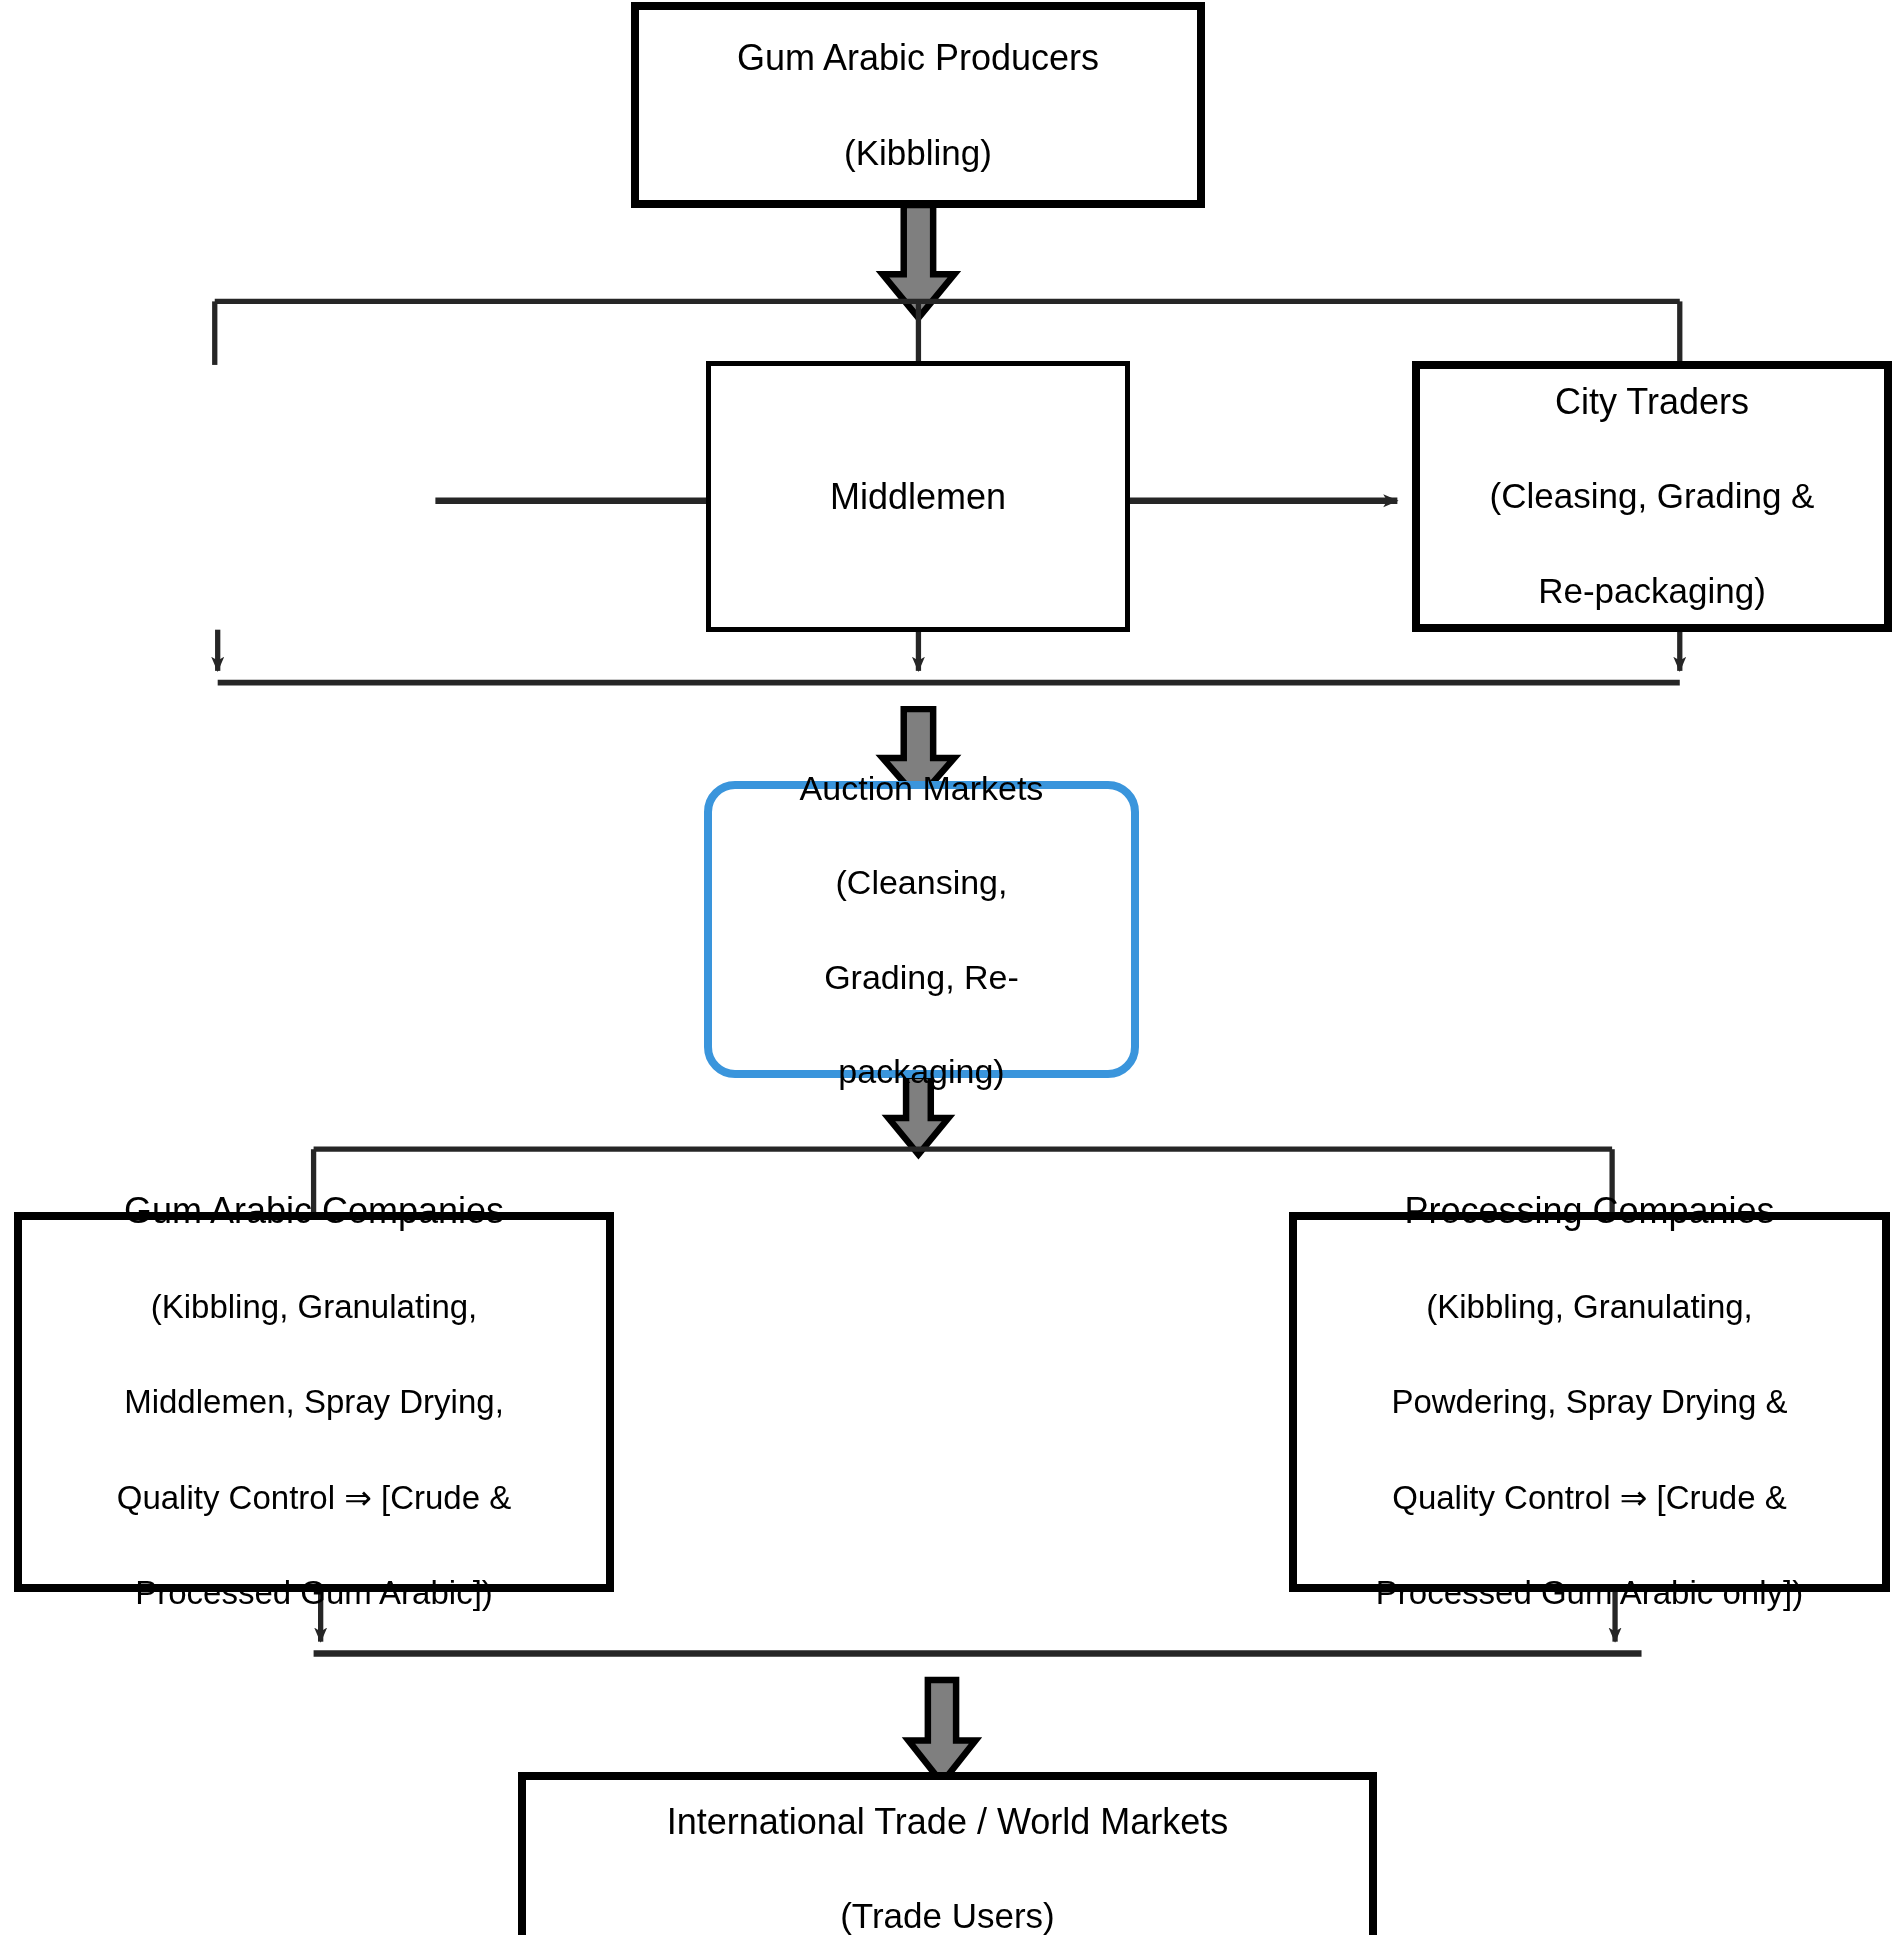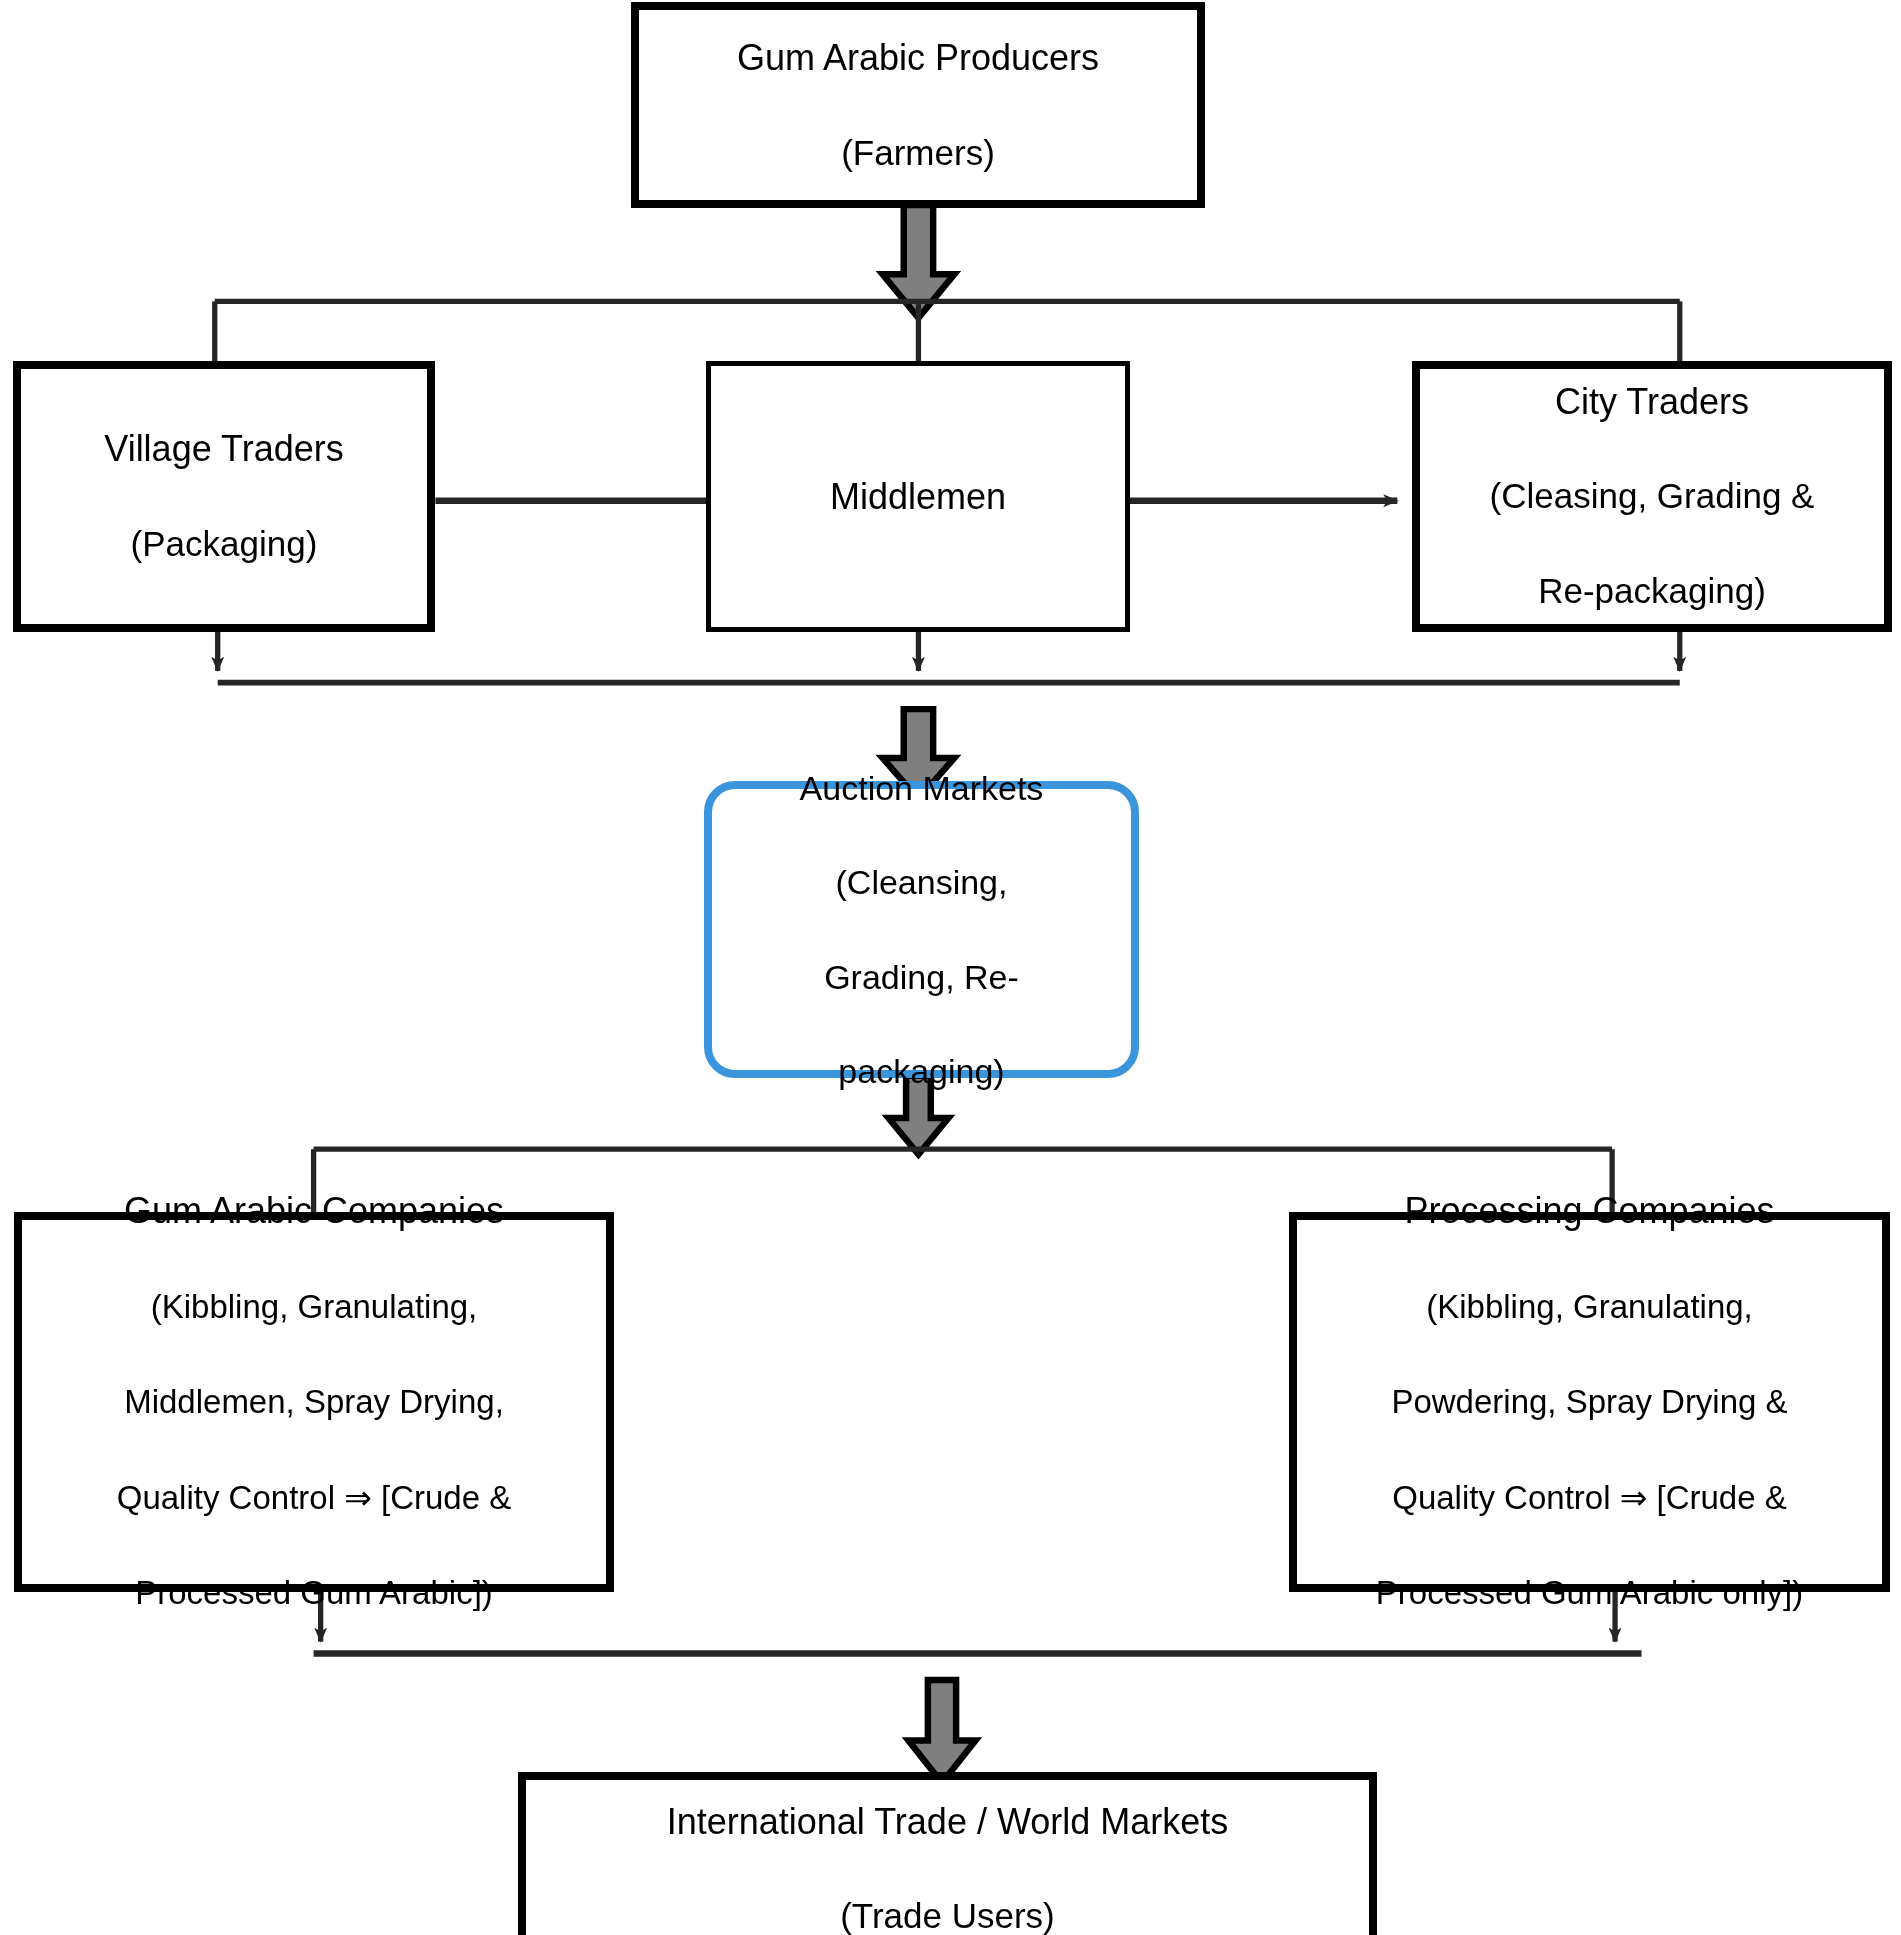--- a/index.html
+++ b/index.html
@@ -87,27 +87,23 @@
       <path d="M533,2810 L2790,2810" stroke-width="11"></path>
     </g>
 
     <g>
       <path d="M1577,2855 L1625,2855 L1625,2958 L1658,2958 L1601,3030 L1544,2958 L1577,2958 Z" fill="#7F7F7F" stroke="#000000" stroke-width="11" stroke-linejoin="miter"></path>
     </g>
   </svg>
 
   <div class="node thick" style="left:631px;top:2.4px;width:574px;height:206px;">
     <span class="ln t-title">Gum Arabic Producers</span>
-    <span class="ln t-sub">(Farmers)</span>
+    <span class="ln t-sub">(Kibbling)</span>
   </div>
 
-  <div class="node thick" style="left:13px;top:361px;width:422px;height:271px;">
-    <span class="ln t-title">Village Traders</span>
-    <span class="ln t-sub">(Packaging)</span>
-  </div>
 
   <div class="node med" style="left:706px;top:361px;width:424px;height:271px;">
     <span class="ln t-title">Middlemen</span>
   </div>
 
   <div class="node thick" style="left:1412px;top:361px;width:480px;height:271px;">
     <span class="ln t-title">City Traders</span>
     <span class="ln t-sub">(Cleasing, Grading &amp;</span>
     <span class="ln t-sub">Re-packaging)</span>
   </div>

